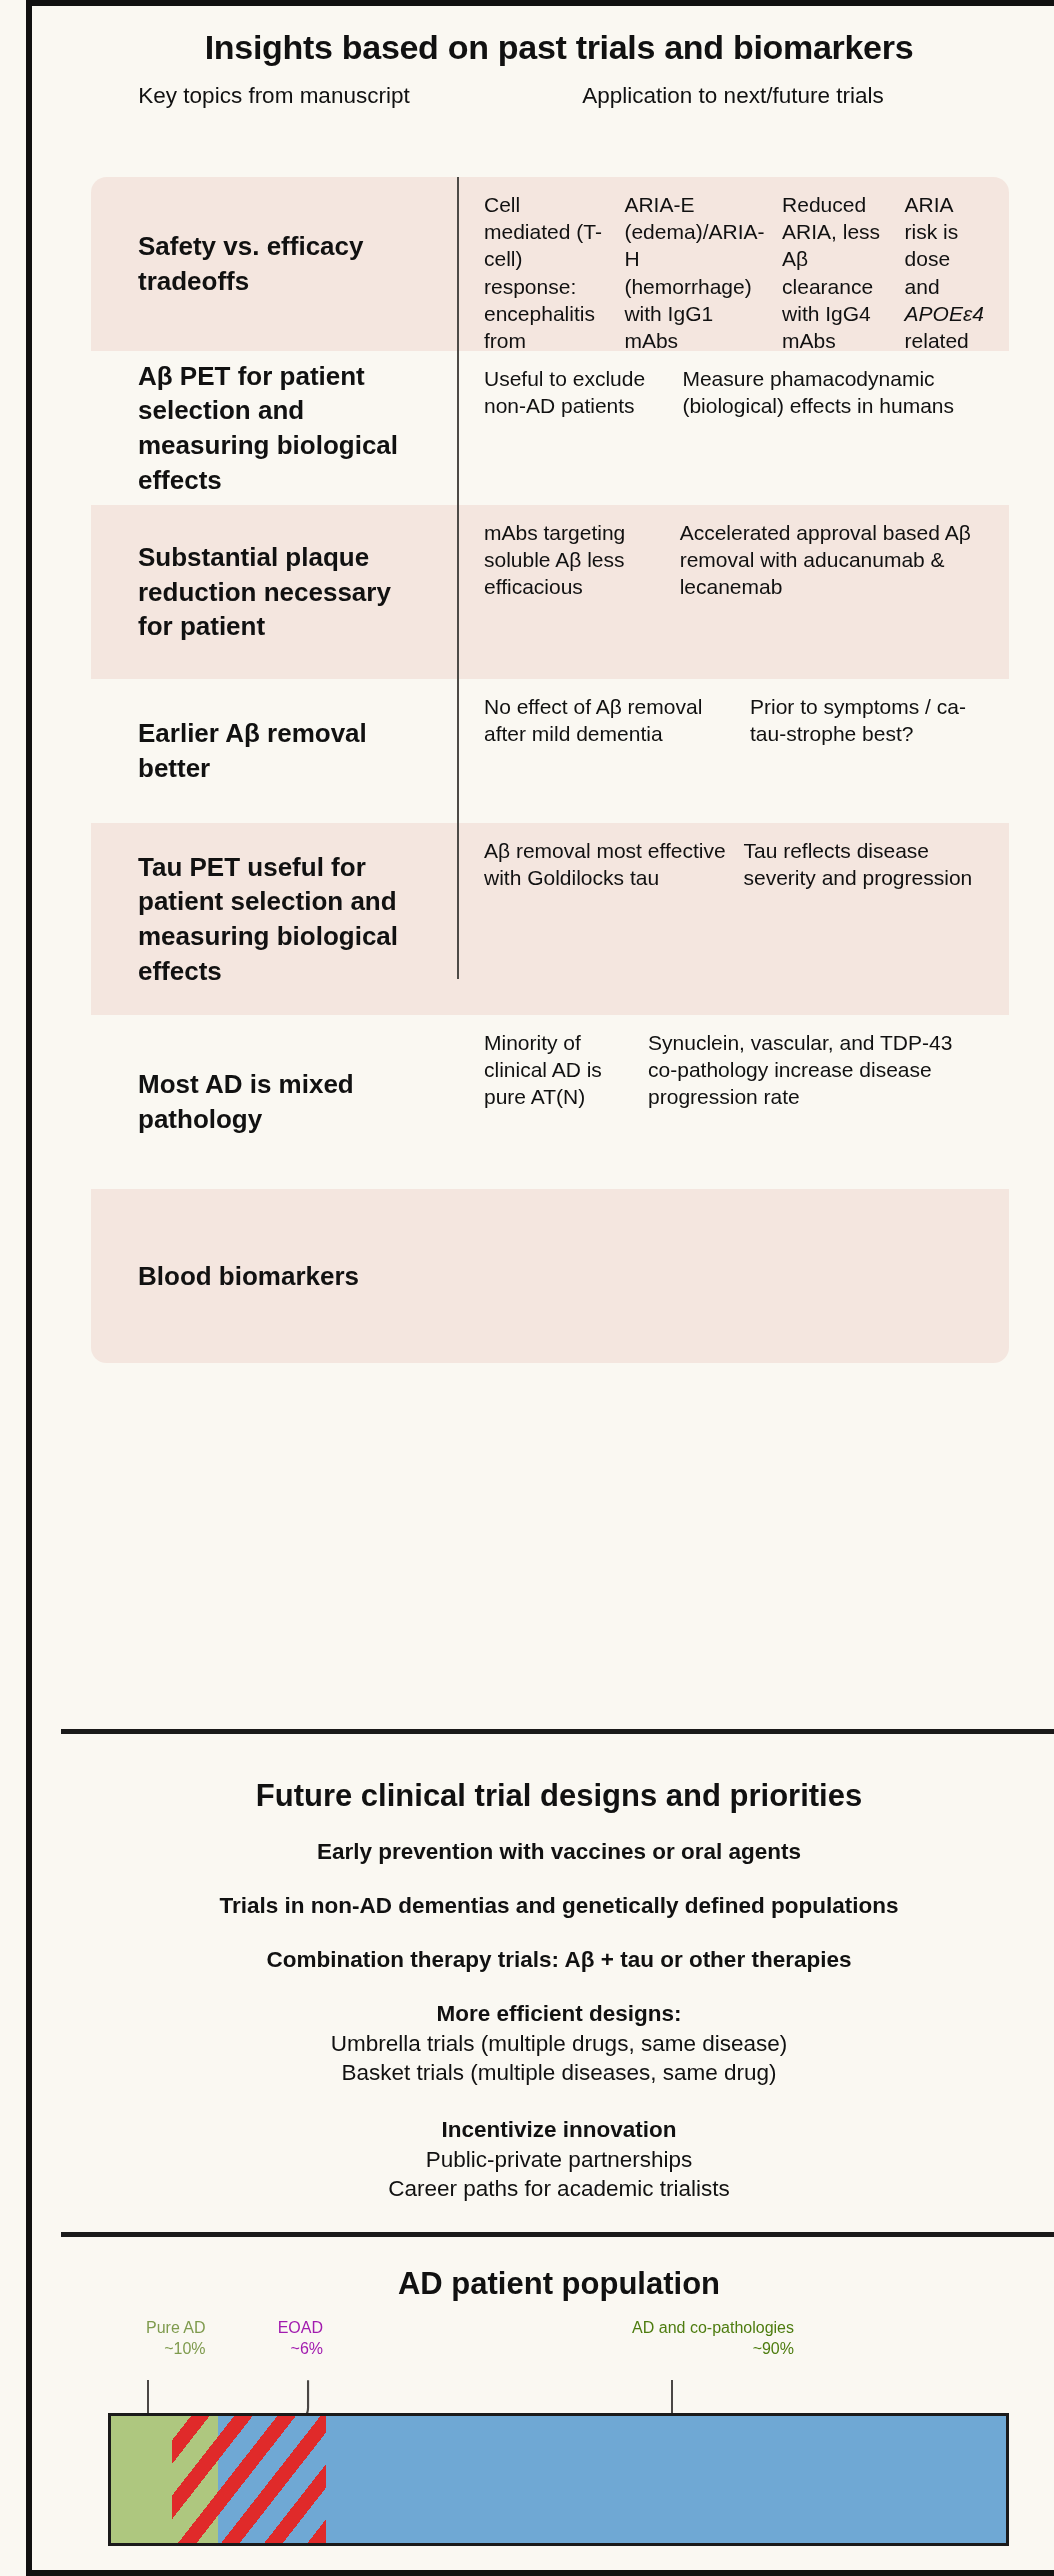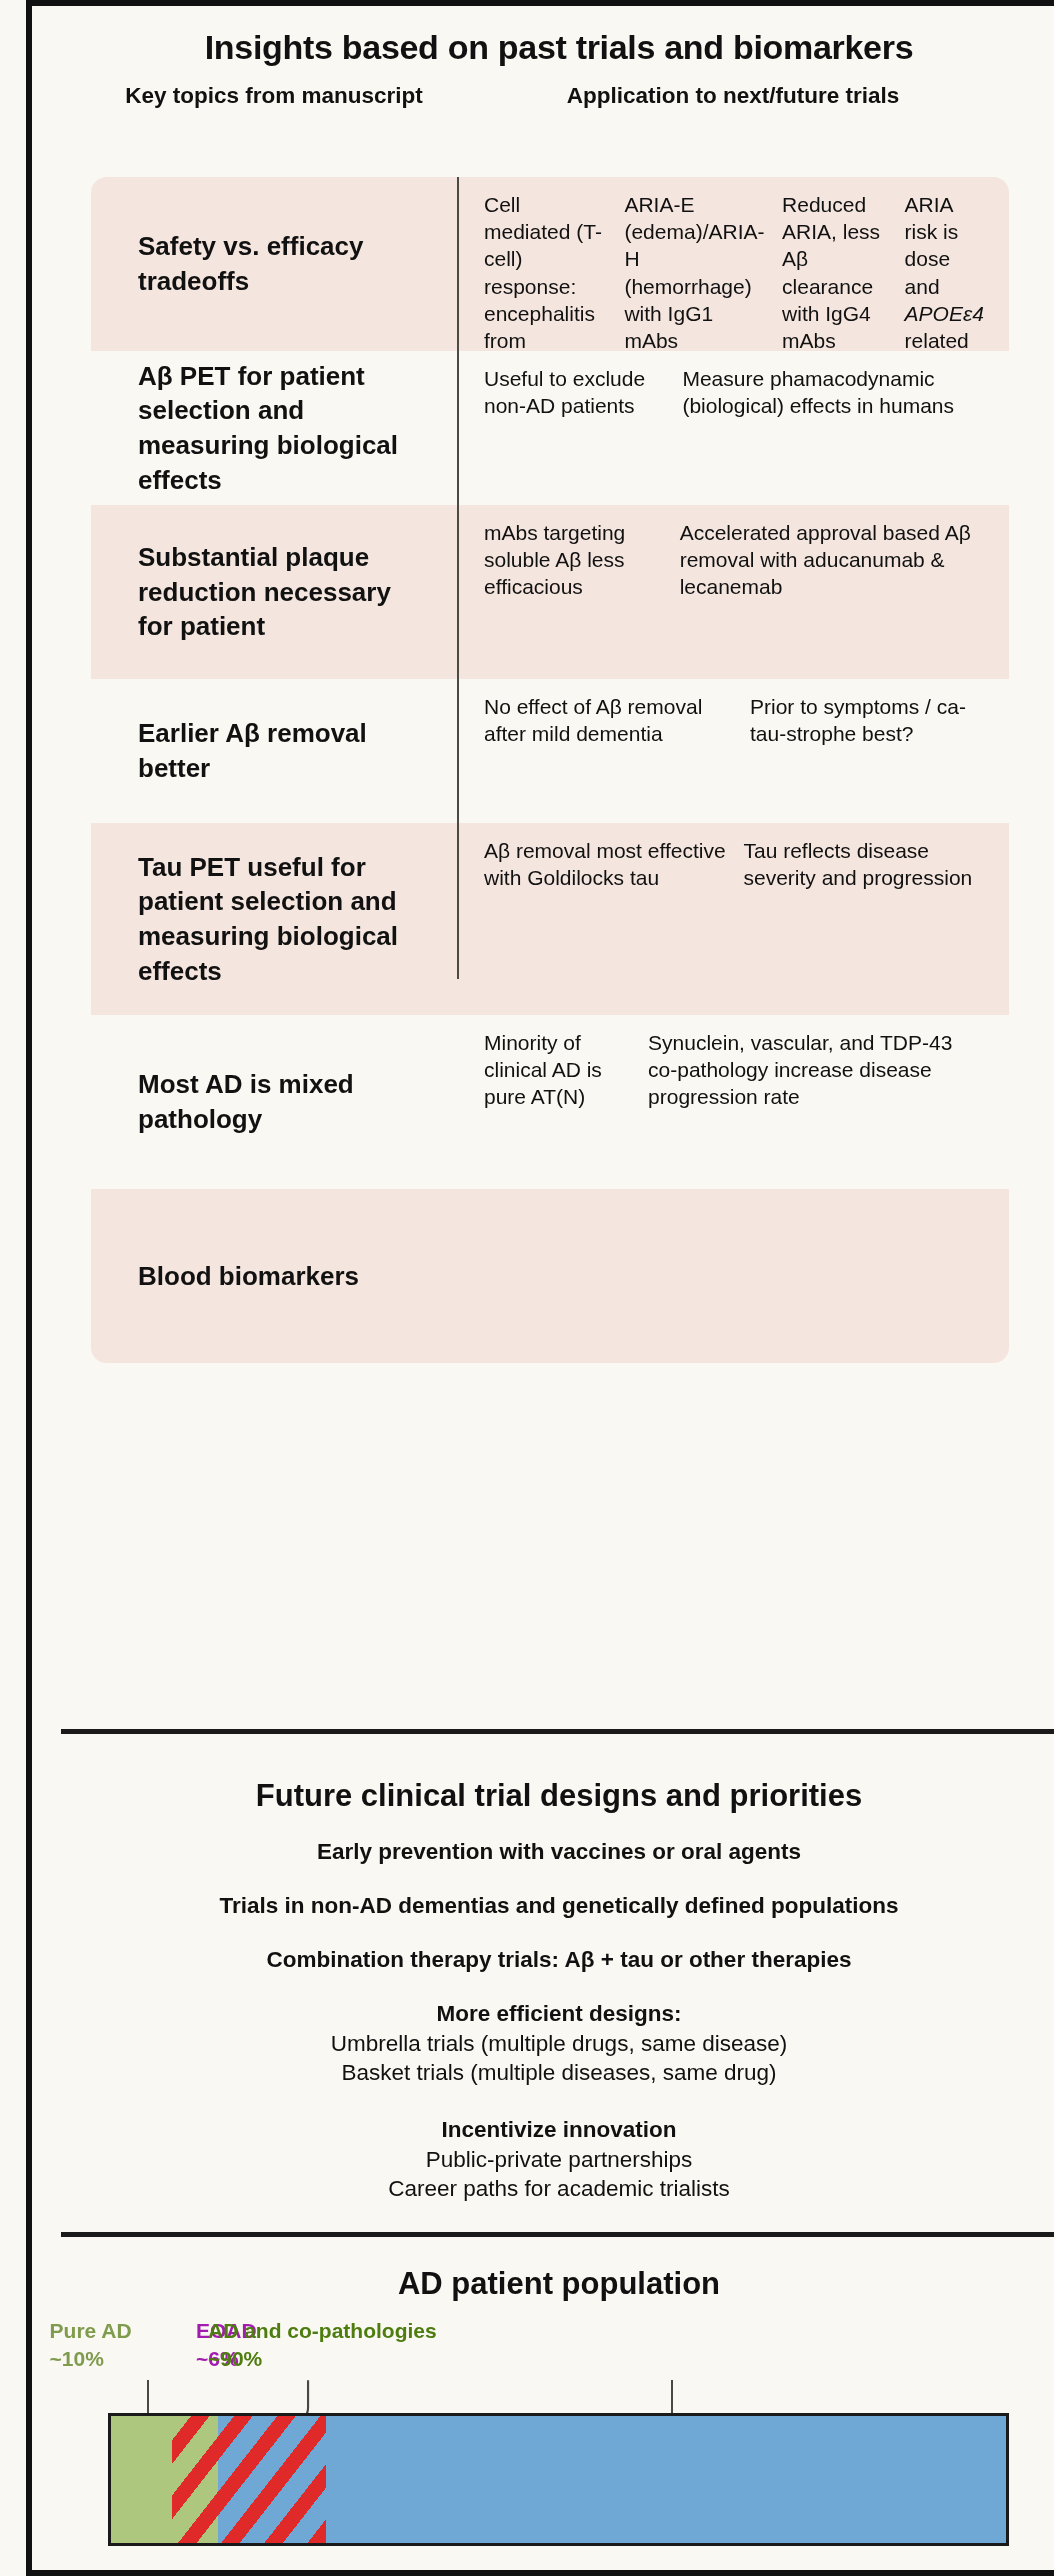--- a/index.html
+++ b/index.html
@@ -19,21 +19,21 @@
     margin-left:26px;
   }
 
   
   .s1-title{
     position:absolute;left:0;top:21.5px;width:1054px;
     text-align:center;font-size:34px;font-weight:bold;letter-spacing:-0.3px;
   }
   .colhead{
     position:absolute;top:76px;text-align:center;
-    font-size:22.5px;font-weight:bold;line-height:1.28;
+    font-size:22.5px;font-weight:normal;line-height:1.28;
   }
   .colhead.left{left:59px;width:366px;}
   .colhead.right{left:425px;width:552px;}
 
   #table{
     position:absolute;left:59px;top:171px;width:918px;
   }
   .vrule{
     position:absolute;left:425px;top:171px;width:2px;height:802px;
     background:#4d4a46;
@@ -81,21 +81,21 @@
   .s2-head{font-size:22.5px;font-weight:bold;margin:0 0 3.9px 0;}
   .s2-sub{font-size:22.5px;font-weight:normal;margin:0 0 2.9px 0;}
   .s2-gap{height:21.5px;}
 
   
   .s3-title{
     position:absolute;left:0;top:2260px;width:1054px;text-align:center;
     font-size:31px;font-weight:bold;
   }
   .lab{
-    position:absolute;text-align:left;font-size:21px;font-weight:bold;
+    position:absolute;text-align:right;font-size:16px;font-weight:normal;
     line-height:1.33;
   }
   #lab-pure{left:17.6px;top:2311px;width:156px;}
   #lab-eoad{left:164px;top:2311px;width:127px;}
   #lab-cop{left:176px;top:2311px;width:586px;}
 
   .leader{position:absolute;background:#4a4745;}
   #leader-pure{left:115px;top:2374px;width:2px;height:55px;}
   #leader-cop{left:639px;top:2374px;width:2px;height:55px;}
   #eoad-elbow{position:absolute;left:166px;top:2374px;width:112px;height:59px;}

